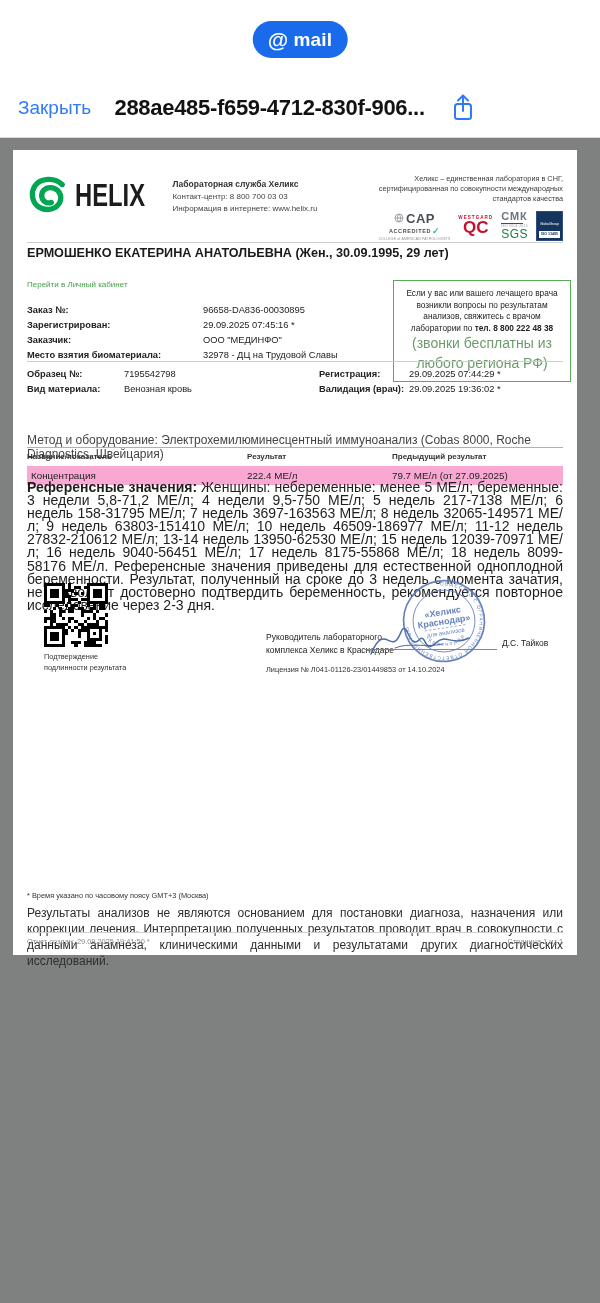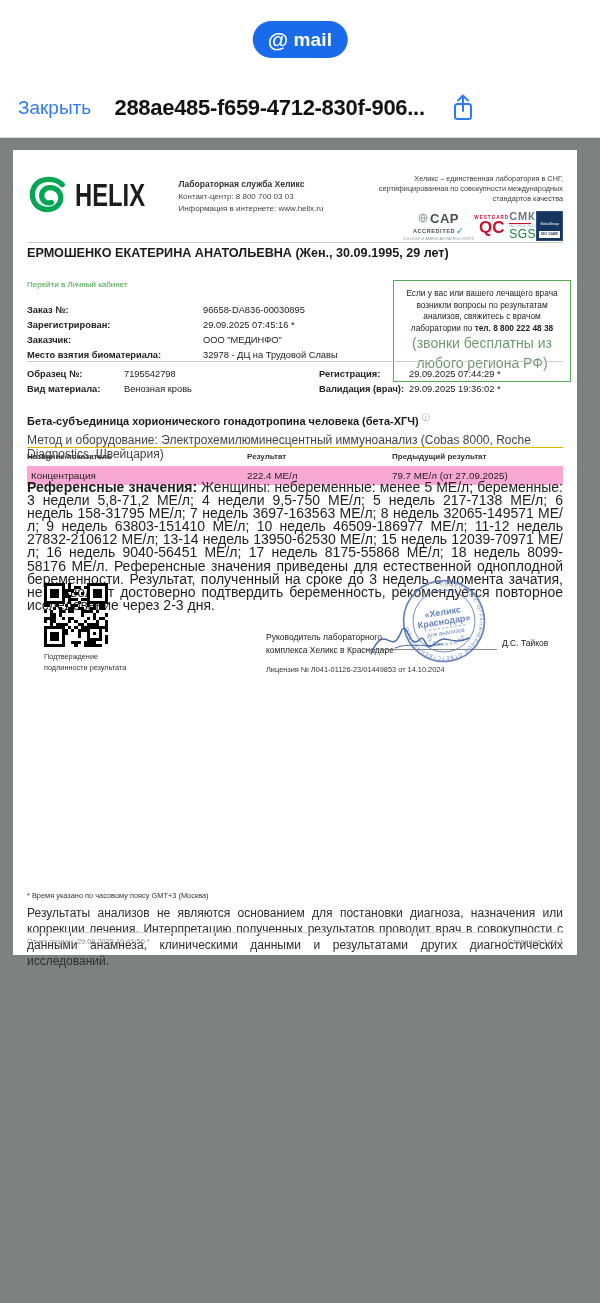--- a/index.html
+++ b/index.html
@@ -24,26 +24,26 @@
   
   .viewer-bg{position:absolute;top:137px;left:0;width:600px;height:1166px;background:#7f8080;}
   
   .page{position:absolute;left:13px;top:150px;width:564px;height:805px;background:#fff;color:#222;}
   .page .abs{position:absolute;}
   .hr{position:absolute;left:14px;right:14px;border-top:1px solid #cfcfcf;height:0;}
   
   .lab-header{top:24px;left:14px;right:14px;display:flex;align-items:flex-start;}
   .logo-group{display:flex;align-items:center;gap:6px;margin-top:2px;}
   .logo-word{font-size:29px;font-weight:700;color:#1c1c1c;letter-spacing:0px;transform:scale(.82,1.08);transform-origin:left center;}
-  .lab-info{margin-left:18px;margin-top:4px;line-height:1.5;}
+  .lab-info{margin-left:12px;margin-top:4px;line-height:1.5;}
   .lab-info .b{font-weight:700;font-size:8.5px;color:#333;}
   .lab-info .s{font-size:8px;color:#444;}
   .cert{margin-left:auto;text-align:right;}
   .cert .cl{font-size:7.3px;color:#3c3c3c;line-height:1.35;}
-  .badges{display:flex;justify-content:flex-end;align-items:center;gap:0;margin-top:7px;}
+  .badges{display:flex;justify-content:flex-end;align-items:center;gap:8px;margin-top:7px;}
   .badge-cap{display:flex;flex-direction:column;align-items:center;}
   .cap-row{display:flex;align-items:center;gap:2px;}
   .cap-word{font-size:13px;font-weight:700;color:#4a4f54;letter-spacing:.5px;}
   .cap-acc{font-size:5.5px;font-weight:700;color:#4a4f54;letter-spacing:.6px;display:flex;align-items:center;gap:1px;}
   .cap-check{color:#2ab5ac;font-size:9px;font-weight:700;}
   .cap-sub{font-size:3.4px;color:#8a8f94;margin-top:1px;letter-spacing:.2px;}
   .badge-qc{display:flex;flex-direction:column;align-items:center;}
   .qc-top{font-size:4.6px;font-weight:700;color:#c8102e;letter-spacing:1px;}
   .qc-main{font-size:17px;font-weight:800;color:#c8102e;line-height:.95;}
   .badge-sgs{display:flex;flex-direction:column;align-items:flex-start;line-height:1;}
@@ -210,21 +210,20 @@
 
   <div class="abs sample-row sample-row1">
     <span class="lk">Образец №:</span><span>7195542798</span>
     <span class="rt"><span class="rk">Регистрация:</span><span>29.09.2025 07:44:29 *</span></span>
   </div>
   <div class="abs sample-row sample-row2">
     <span class="lk">Вид материала:</span><span>Венозная кровь</span>
     <span class="rt"><span class="rk">Валидация (врач):</span><span>29.09.2025 19:36:02 *</span></span>
   </div>
 
-  <div class="abs test-title"><span>Бета-субъединица хорионического гонадотропина человека (бета-ХГЧ)</span> <span class="info-icon">ⓘ</span></div>
   <div class="abs method">Метод и оборудование: Электрохемилюминесцентный иммуноанализ (Cobas 8000, Roche Diagnostics, Швейцария)</div>
 
   <div class="abs rtable">
     <div class="trow thead">
       <div>Название/показатель</div>
       <div>Результат</div>
       <div>Предыдущий результат</div>
     </div>
     <div class="trow tdata">
       <div>Концентрация</div>

